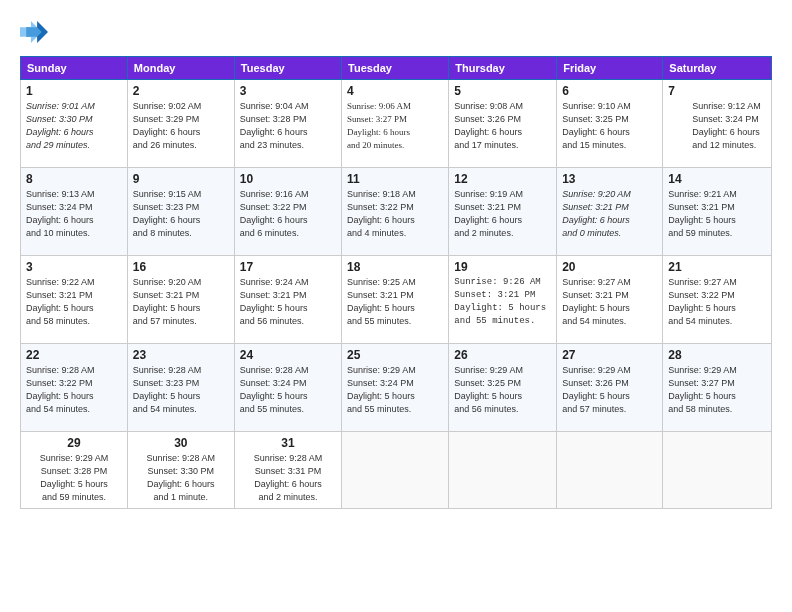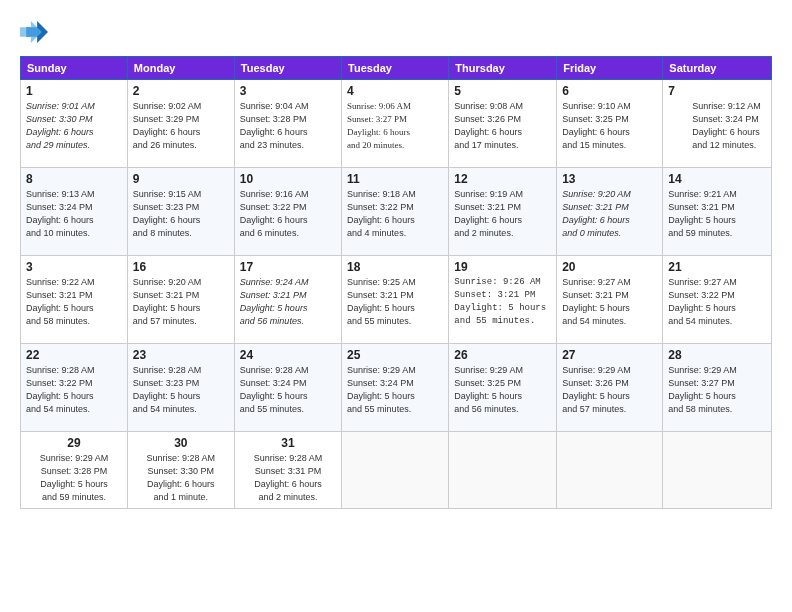--- a/index.html
+++ b/index.html
@@ -243,21 +243,21 @@
           </td>
           <td>
             <span class="day-num">16</span>
             <div class="day-info" style="white-space: pre-line;">Sunrise: 9:20 AM
 Sunset: 3:21 PM
 Daylight: 5 hours
 and 57 minutes.</div>
           </td>
           <td>
             <span class="day-num">17</span>
-            <div class="day-info" style="white-space: pre-line; font-style: italic;">Sunrise: 9:24 AM
+            <div class="day-info" style="white-space: pre-line;">Sunrise: 9:24 AM
 Sunset: 3:21 PM
 Daylight: 5 hours
 and 56 minutes.</div>
           </td>
           <td>
             <span class="day-num">18</span>
             <div class="day-info" style="white-space: pre-line;">Sunrise: 9:25 AM
 Sunset: 3:21 PM
 Daylight: 5 hours
 and 55 minutes.</div>

